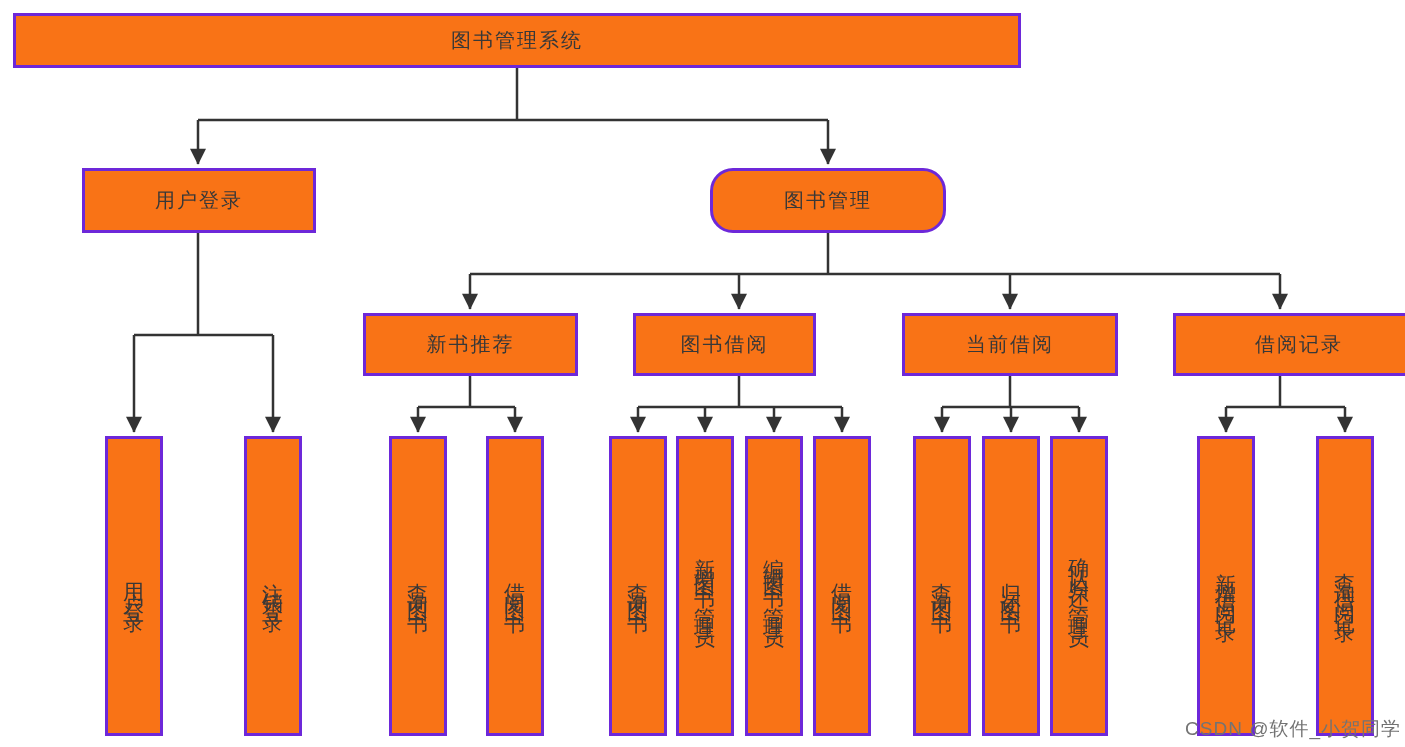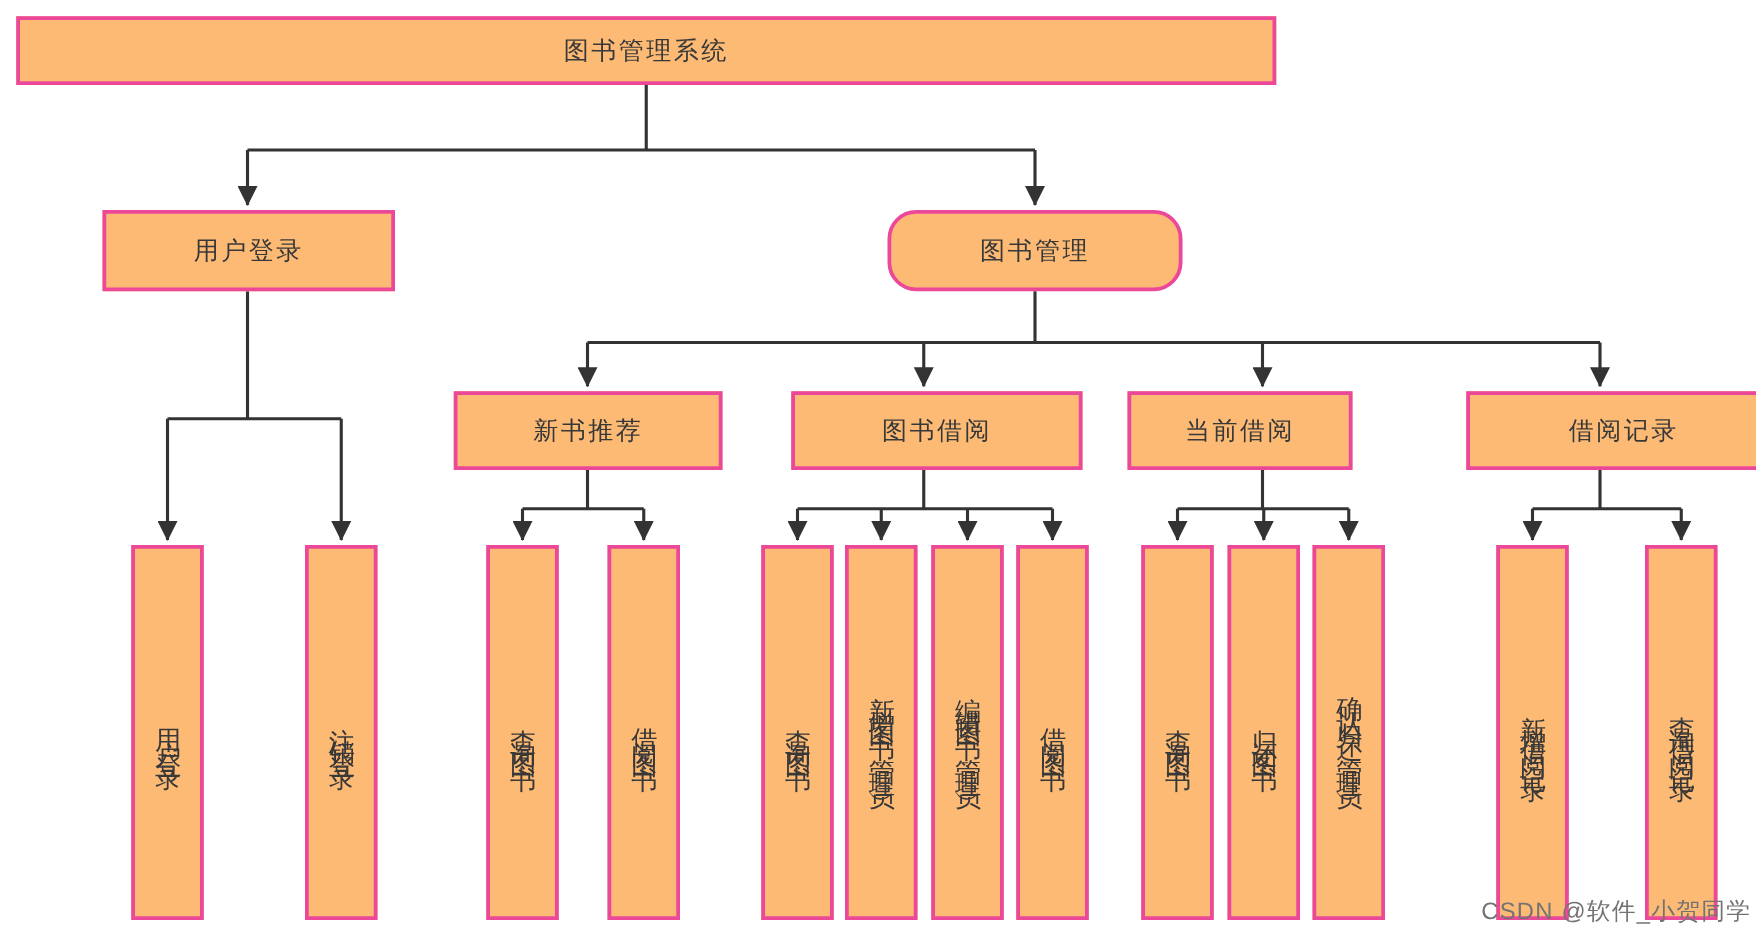--- a/index.html
+++ b/index.html
@@ -13,35 +13,35 @@
     overflow: hidden;
   }
   svg.connectors {
     position: absolute;
     left: 0; top: 0;
     width: 1405px; height: 747px;
   }
   .box {
     position: absolute;
     box-sizing: border-box;
-    border: 3px solid #ec4899;
-    background: #fdba74;
+    border: 3px solid #6d28d9;
+    background: #f97316;
     display: flex;
     align-items: center;
     justify-content: center;
     font-size: 20px;
     letter-spacing: 2px;
     white-space: nowrap;
   }
   .root  { left: 13px;  top: 13px;  width: 1008px; height: 55px; }
   .lvl2a { left: 82px;  top: 168px; width: 234px;  height: 65px; }
   .lvl2b { left: 710px; top: 168px; width: 236px;  height: 65px; border-radius: 23px; }
   .lvl3a { left: 363px;  top: 313px; width: 215px; height: 63px; }
-  .lvl3b { left: 633px;  top: 313px; width: 233px; height: 63px; }
-  .lvl3c { left: 902px;  top: 313px; width: 180px; height: 63px; }
+  .lvl3b { left: 633px;  top: 313px; width: 183px; height: 63px; }
+  .lvl3c { left: 902px;  top: 313px; width: 216px; height: 63px; }
   .lvl3d { left: 1173px; top: 313px; width: 252px; height: 63px; text-align: right; }
   .leaf {
     top: 436px;
     width: 58px;
     height: 300px;
   }
   .leaf .vtext {
     writing-mode: vertical-rl;
     text-orientation: mixed;
     font-size: 21px;

